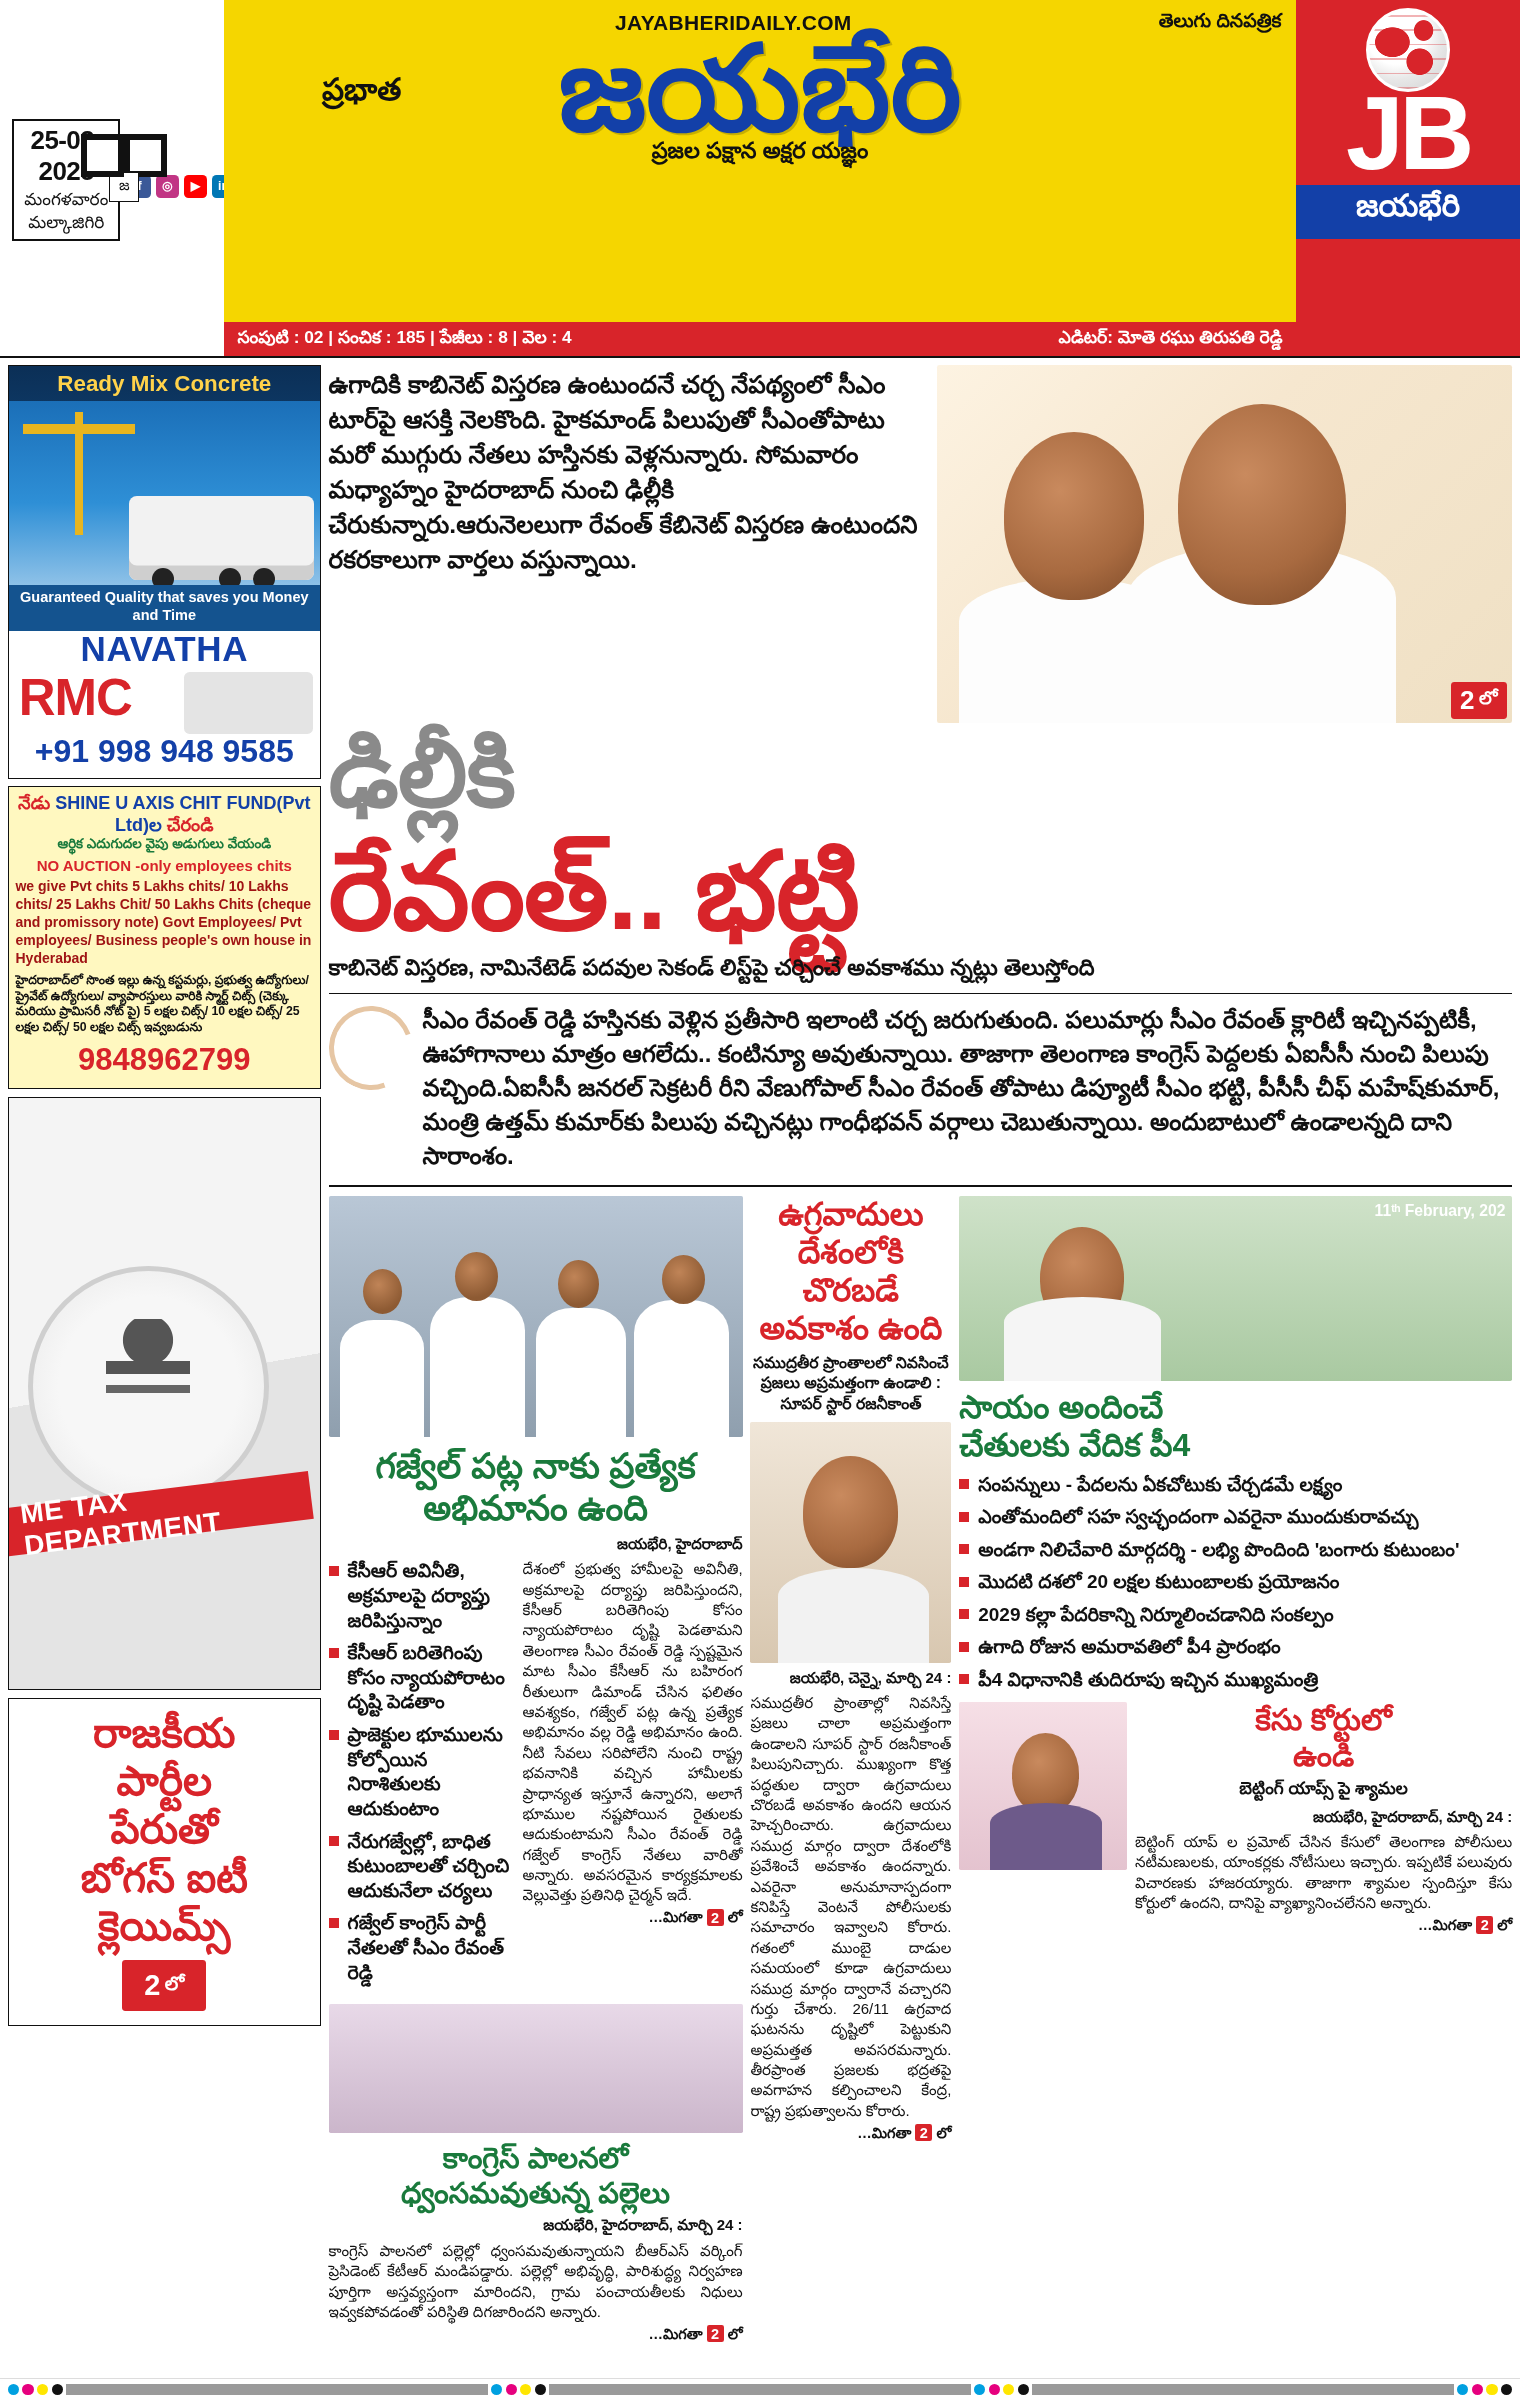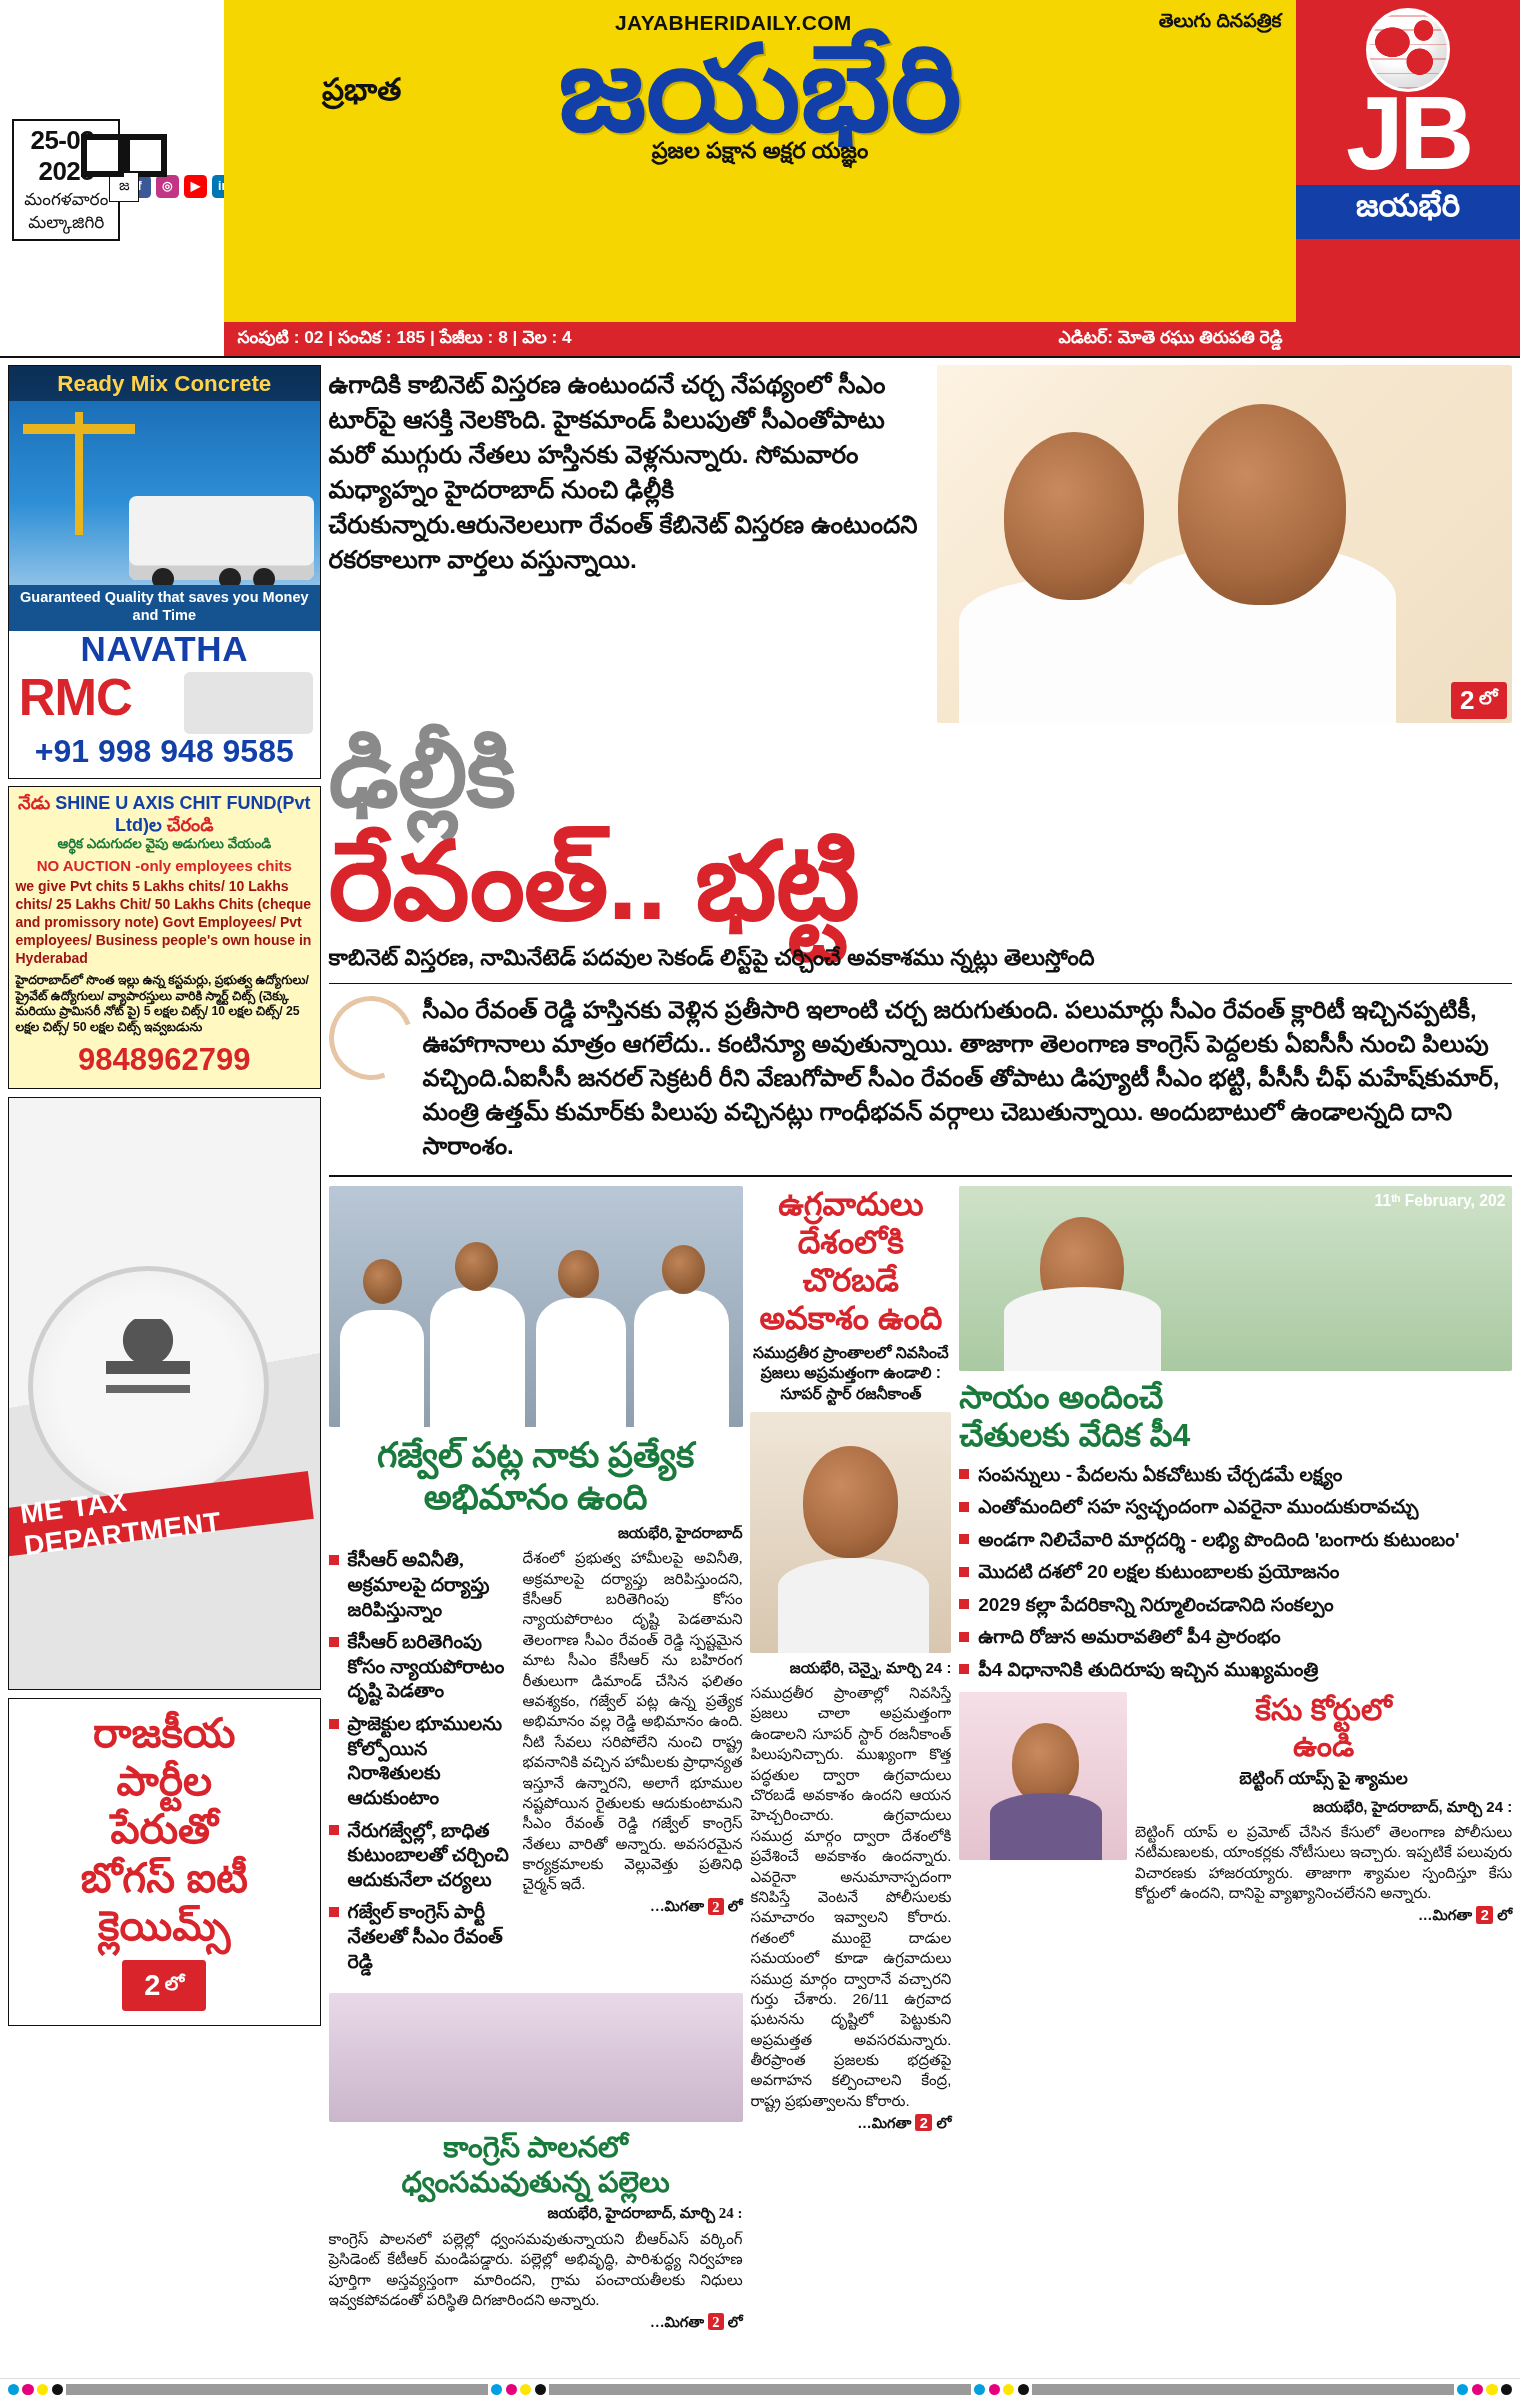--- a/index.html
+++ b/index.html
@@ -310,21 +310,21 @@
     background:#d8242a; color:#fff; font-weight:bold; font-size: 26px;
     padding: 3.4px 9px; border-radius: 3.4px; display:flex; align-items:center; gap:4.5px;
   }
 
   .headline-1 {
     font-size: 95px; font-weight: bold; color:#8a8a8a; line-height: 1.0;
     margin-top: 3.4px; letter-spacing: -1.1px;
   }
   .headline-2 {
     font-size: 109px; font-weight: bold; color:#d8242a; line-height: 1.0;
-    margin-top: 6px; letter-spacing: -1.1px;
+    margin-top: 16px; letter-spacing: -1.1px;
   }
   .headline-sub {
     font-size: 22.4px; font-weight: bold; color:#111; margin-top: 9px;
     border-bottom: 1.7px solid #111; padding-bottom: 6.7px;
   }
   .lead-body {
     display:flex; gap: 10px; margin-top: 9px;
     font-size: 24px; line-height: 1.42; color:#111; font-weight:600;
   }
   .dropcap {
@@ -333,21 +333,21 @@
     border-right-color: transparent;
     transform: rotate(25deg);
     margin-top: 3.4px;
   }
 
   
   .lower {
     display:flex; gap: 7.8px; margin-top: 12.3px;
     border-top: 2.2px solid #111; padding-top: 9px;
   }
-  .lc-a { width: 414px; font-family: Liberation Serif, serif; }
+  .lc-a { width: 414px; }
   .lc-b { width: 201px; }
   .lc-c { flex:1; }
 
   .photo {
     width:100%; background:#e9e9e9; position:relative; overflow:hidden; border-radius:1.7px;
   }
   .photo-rally { height: 241px; background: linear-gradient(180deg,#b9c7d6 0%, #8f9fae 100%); }
   .photo-rally .p {
     position:absolute; bottom:0; background:#fff; border-radius: 40% 40% 0 0 / 24% 24% 0 0;
   }

